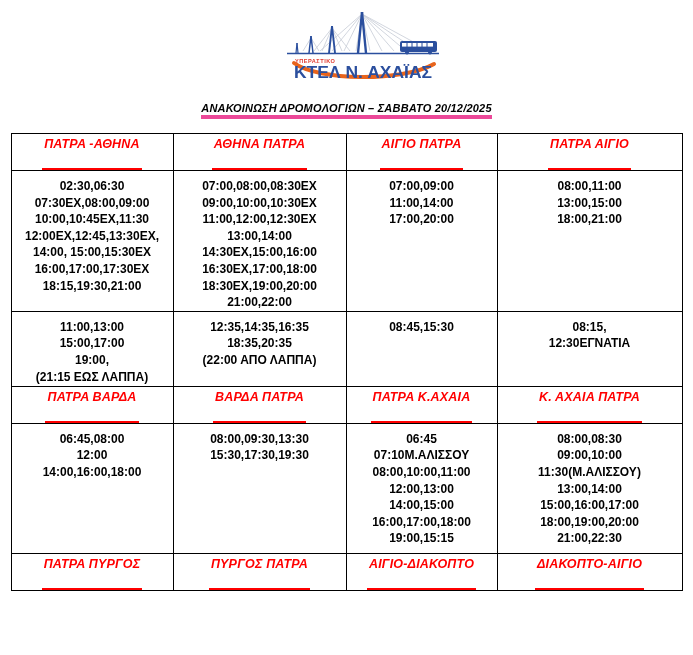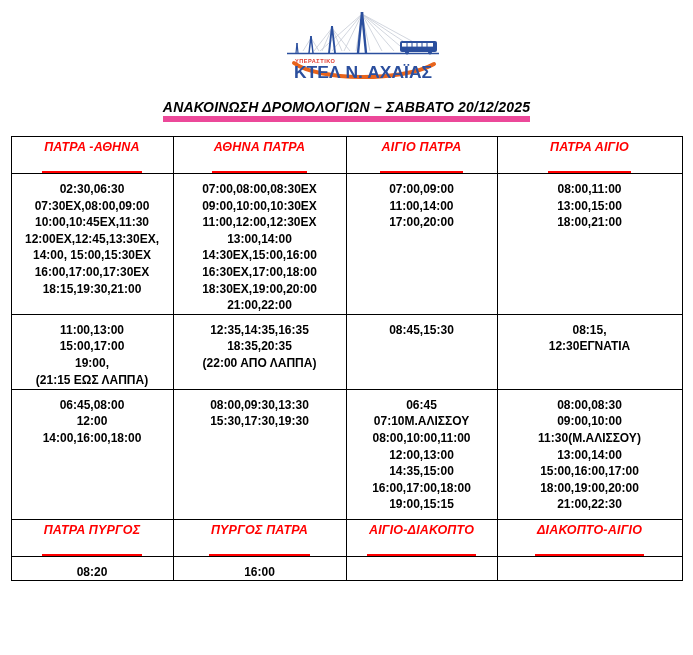--- a/index.html
+++ b/index.html
@@ -4,22 +4,22 @@
 <style>
   html,body{margin:0;padding:0;background:#fff;}
   body{
     width:693px;height:655px;overflow:hidden;
     font-family:"Liberation Sans",sans-serif;color:#000;
   }
   .logo-wrap{text-align:center;padding-top:8px;padding-left:32px;}
   .title-wrap{text-align:center;margin-top:8px;}
   .title{
     display:inline-block;
-    font-weight:bold;font-style:italic;font-size:14px;letter-spacing:0.2px;
-    border-bottom:6px solid #ec4899;padding-bottom:1px;
+    font-weight:bold;font-style:italic;font-size:11px;letter-spacing:0.2px;
+    border-bottom:4px solid #ec4899;padding-bottom:1px;
   }
   table.schedule{
     border-collapse:collapse;table-layout:fixed;
     width:671px;margin:14px auto 0 auto;
   }
   table.schedule td{
     border:1.5px solid #000;
     text-align:center;padding:0;overflow:hidden;
   }
   tr.header-row td{height:20px;vertical-align:middle;}
@@ -154,59 +154,55 @@
           <div>(22:00 ΑΠΟ ΛΑΠΠΑ)</div>
         </td>
         <td>
           <div>08:45,15:30</div>
         </td>
         <td>
           <div>08:15,</div>
           <div>12:30ΕΓΝΑΤΙΑ</div>
         </td>
       </tr>
+      <tr class="header-row">
+        <td><span class="hdr">ΠΑΤΡΑ ΒΑΡΔΑ</span></td>
+        <td><span class="hdr">ΒΑΡΔΑ ΠΑΤΡΑ</span></td>
+        <td><span class="hdr">ΠΑΤΡΑ Κ.ΑΧΑΙΑ</span></td>
+        <td><span class="hdr">Κ. ΑΧΑΙΑ ΠΑΤΡΑ</span></td>
+      </tr>
       <tr class="data-row" style="height: 130px;">
         <td>
           <div>06:45,08:00</div>
           <div>12:00</div>
           <div>14:00,16:00,18:00</div>
         </td>
         <td>
           <div>08:00,09:30,13:30</div>
           <div>15:30,17:30,19:30</div>
         </td>
         <td>
           <div>06:45</div>
           <div>07:10Μ.ΑΛΙΣΣΟΥ</div>
           <div>08:00,10:00,11:00</div>
           <div>12:00,13:00</div>
-          <div>14:35,15:00</div>
+          <div>14:00,15:00</div>
           <div>16:00,17:00,18:00</div>
           <div>19:00,15:15</div>
         </td>
         <td>
           <div>08:00,08:30</div>
           <div>09:00,10:00</div>
           <div>11:30(Μ.ΑΛΙΣΣΟΥ)</div>
           <div>13:00,14:00</div>
           <div>15:00,16:00,17:00</div>
           <div>18:00,19:00,20:00</div>
           <div>21:00,22:30</div>
         </td>
       </tr>
       <tr class="header-row">
         <td><span class="hdr">ΠΑΤΡΑ ΠΥΡΓΟΣ</span></td>
         <td><span class="hdr">ΠΥΡΓΟΣ ΠΑΤΡΑ</span></td>
         <td><span class="hdr">ΑΙΓΙΟ-ΔΙΑΚΟΠΤΟ</span></td>
         <td><span class="hdr">ΔΙΑΚΟΠΤΟ-ΑΙΓΙΟ</span></td>
       </tr>
-      <tr class="data-row" style="height: 20px;">
-        <td>
-          <div>08:20</div>
-        </td>
-        <td>
-          <div>16:00</div>
-        </td>
-        <td></td>
-        <td></td>
-      </tr>
     </tbody>
 </table>
 
 </body></html>

